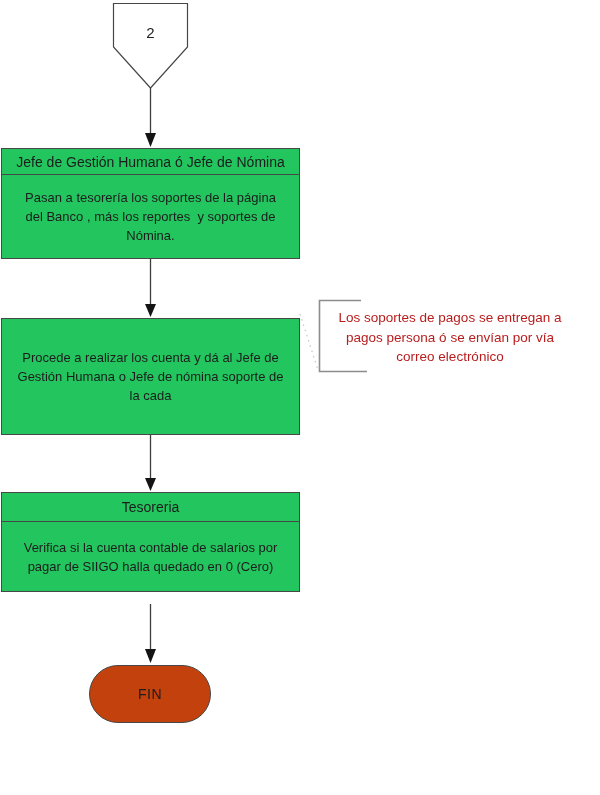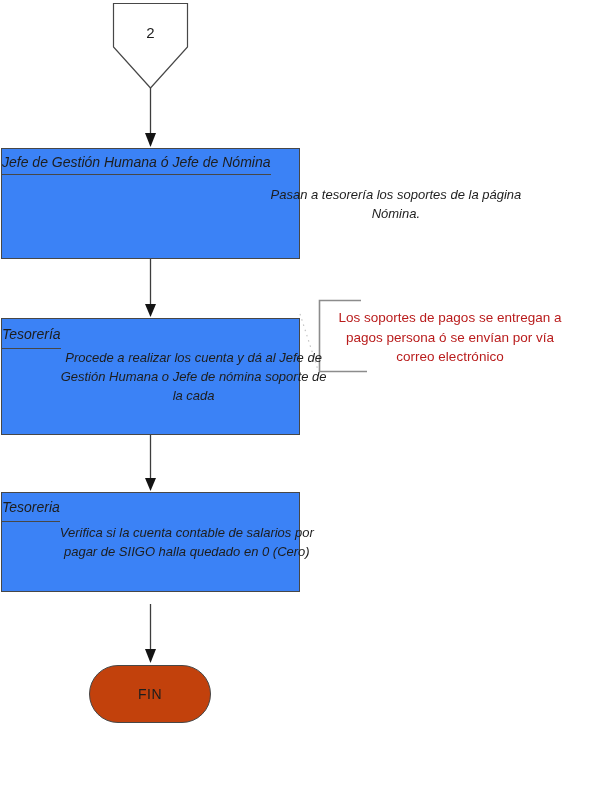--- a/index.html
+++ b/index.html
@@ -28,25 +28,24 @@
     width: 75px;
     text-align: center;
     font-size: 15px;
     color: #1d1d1d;
   }
   .pbox {
     position: absolute;
     left: 1px;
     width: 299px;
     border: 1px solid #474747;
-    background: #3b82f6;
+    background: #22c55e;
     box-sizing: border-box;
     display: flex;
-    flex-direction: row;
-    font-style: italic;
+    flex-direction: column;
   }
   .pbox .hdr {
     border-bottom: 1px solid #474747;
     display: flex;
     align-items: center;
     justify-content: center;
     font-size: 14px;
     flex: 0 0 auto;
     white-space: pre;
   }
@@ -119,26 +118,26 @@
 
     <polyline points="361,300.5 319.5,300.5 319.5,371.5 367,371.5" fill="none" stroke="#8c8c8c" stroke-width="1.6"></polyline>
   </svg>
 
   <div class="connector-label">2</div>
 
   <div class="pbox box-1">
     <div class="hdr">Jefe de Gestión Humana ó Jefe de Nómina</div>
     <div class="bdy">
       <div class="line">Pasan a tesorería los soportes de la página</div>
+      <div class="line">del Banco , más los reportes  y soportes de</div>
       <div class="line">Nómina.</div>
     </div>
   </div>
 
   <div class="pbox box-2">
-    <div class="hdr">Tesorería</div>
     <div class="bdy">
       <div class="line">Procede a realizar los cuenta y dá al Jefe de</div>
       <div class="line">Gestión Humana o Jefe de nómina soporte de</div>
       <div class="line">la cada</div>
     </div>
   </div>
 
   <div class="pbox box-3">
     <div class="hdr">Tesoreria</div>
     <div class="bdy">

